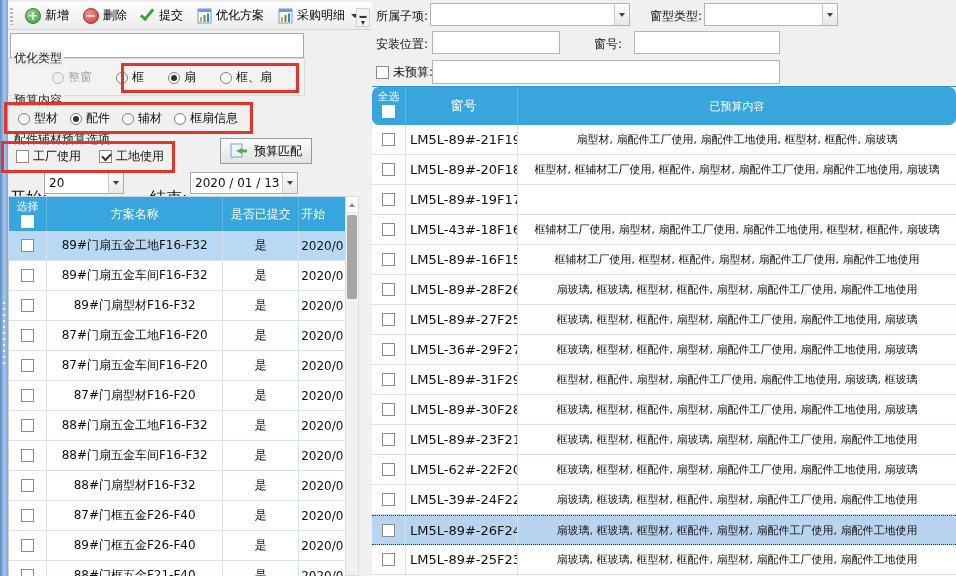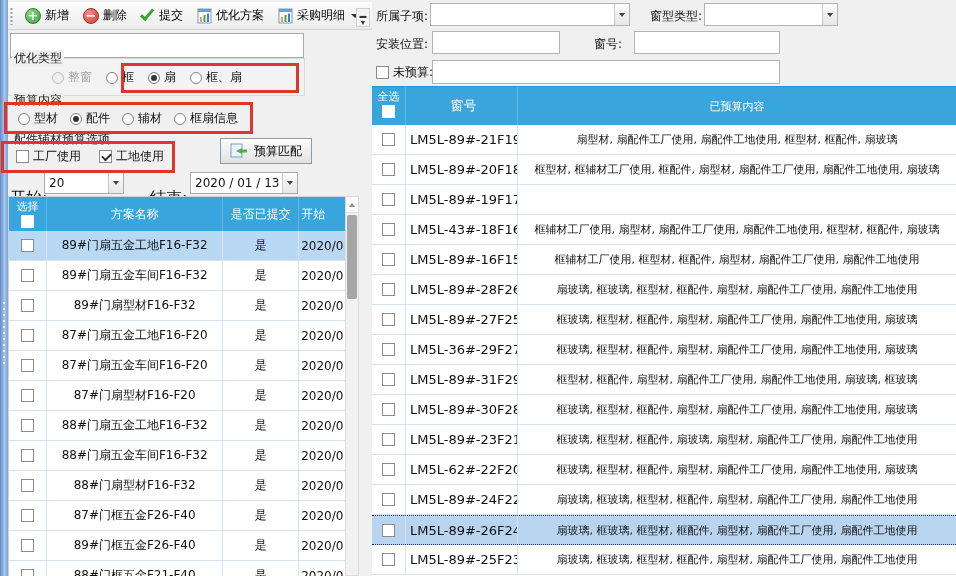--- a/index.html
+++ b/index.html
@@ -31,21 +31,21 @@
   .caret-down { width:0; height:0; border-left:4px solid transparent; border-right:4px solid transparent;
     border-top:4px solid #333; display:inline-block; margin-left:2px; }
   .tb-overflow { position:absolute; right:2px; top:6px; width:14px; height:19px; border:1px solid #cfcfcf;
     background:#f4f4f4; font-size:7px; line-height:1; color:#333; text-align:center; padding-top:3px; }
 
   .plan-input { position:absolute; left:2px; top:33px; width:294px; height:25px;
     border:1px solid #aaa; background:#fff; padding:0 4px; font:12px "DejaVu Sans",sans-serif; }
 
   .g-title { position:absolute; font-size:12px; color:#222; background:#f0f0f0; padding:0 2px; z-index:2; }
   .gbox { position:absolute; border:1px solid #dadada; background:#f3f3f3; }
-  .opt-row { position:absolute; display:flex; align-items:center; gap:14px; white-space:nowrap; }
+  .opt-row { position:absolute; display:flex; align-items:center; gap:24px; white-space:nowrap; }
   label.radio,label.check { display:inline-flex; align-items:center; gap:4px; cursor:default; }
   .rd { width:12px; height:12px; border:1px solid #7f7f7f; border-radius:50%; background:#fff; position:relative; }
   .on > .rd::after { content:""; position:absolute; left:2px; top:2px; width:6px; height:6px; border-radius:50%; background:#333; }
   .dis { color:#a5a5a5; }
   .dis > .rd { border-color:#bdbdbd; background:#efefef; }
   .cbx { width:13px; height:13px; border:1px solid #8b8b8b; background:#fff; position:relative; flex:0 0 auto; }
   .on > .cbx::after { content:""; position:absolute; left:2px; top:2px; width:7px; height:4px;
     border-left:2px solid #2f2f2f; border-bottom:2px solid #2f2f2f; transform:rotate(-45deg); }
 
   .btn { border:1px solid #8f9aa5; background:linear-gradient(#fcfcfc,#e2e2e2);
@@ -92,21 +92,21 @@
   .right-panel { position:absolute; left:372px; top:0; width:584px; height:420px; background:#f0f0f0; }
   .flabel { position:absolute; font-size:12px; white-space:nowrap; }
   .ftext { position:absolute; border:1px solid #b4b4b4; background:#fff; height:23px; padding:0 4px;
     font:12px "DejaVu Sans",sans-serif; }
   .fcombo { position:absolute; height:23px; border:1px solid #b4b4b4; background:#fff; display:flex; }
   .fcombo .fval { flex:1; }
   .unb-check { position:absolute; left:4px; top:64px; display:flex; align-items:center; gap:4px; }
 
   .rtable { position:absolute; left:0; top:86px; width:584px; height:490px; background:#fff;
     border-top:1px solid #2f95c8; }
-  .rtable .thead { height:38px; }
+  .rtable .thead { height:38px;border-radius:7px; }
   .rtable .row { height:30px; }
   .rc0 { width:34px; } .rc1 { width:112px; justify-content:flex-start; padding-left:4px; font-size:13px; }
   .rc2 { flex:1; border-right:none; font-size:11px; }
 
   
   .report-icon { width:15px; height:16px; flex:0 0 auto; }
   .match-icon { width:18px; height:16px; flex:0 0 auto; }
 
   
   .anno { position:absolute; border:3px solid #e0352b; z-index:9; pointer-events:none; }
@@ -470,21 +470,21 @@
             <div class="cell rc0">
               <span class="cbx"></span>
             </div>
             <div class="cell rc1">LM5L-62#-22F20</div>
             <div class="cell rc2">框玻璃, 框型材, 框配件, 扇型材, 扇配件工厂使用, 扇配件工地使用, 扇玻璃</div>
           </div>
           <div class="row">
             <div class="cell rc0">
               <span class="cbx"></span>
             </div>
-            <div class="cell rc1">LM5L-89#-24F22</div>
+            <div class="cell rc1">LM5L-39#-24F22</div>
             <div class="cell rc2">扇玻璃, 框玻璃, 框型材, 框配件, 扇型材, 扇配件工厂使用, 扇配件工地使用</div>
           </div>
           <div class="row sel-dotted">
             <div class="cell rc0">
               <span class="cbx"></span>
             </div>
             <div class="cell rc1">LM5L-89#-26F24</div>
             <div class="cell rc2">扇玻璃, 框玻璃, 框型材, 框配件, 扇型材, 扇配件工厂使用, 扇配件工地使用</div>
           </div>
           <div class="row">

